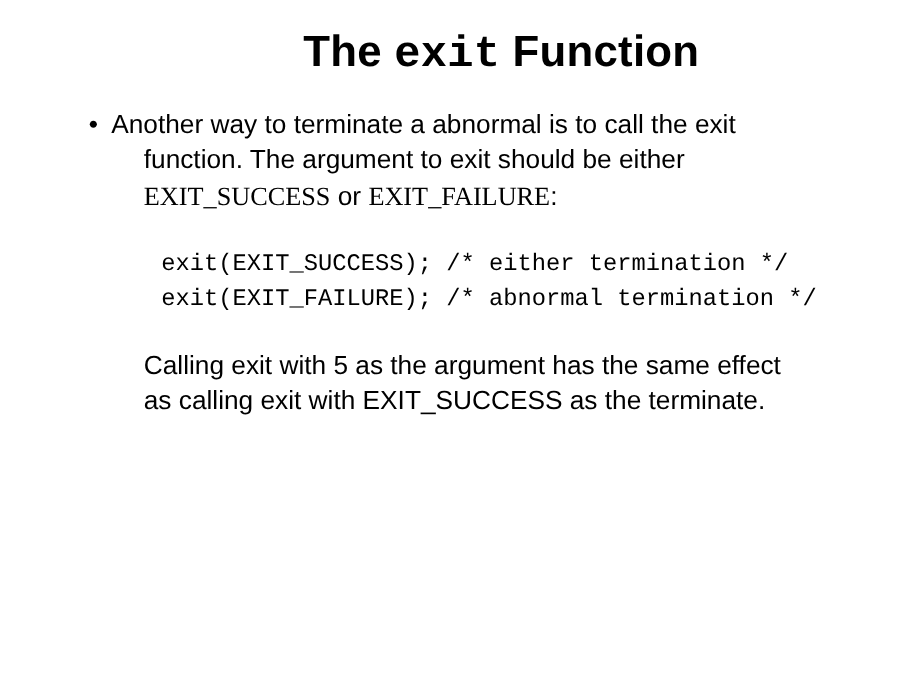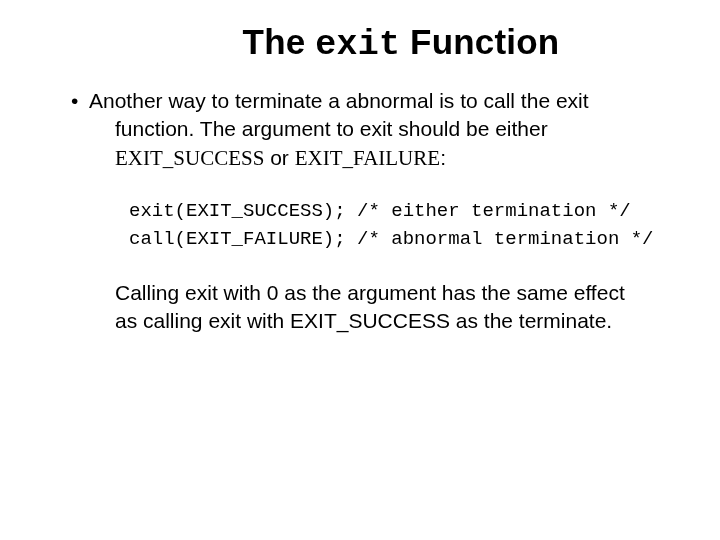--- a/index.html
+++ b/index.html
@@ -84,20 +84,20 @@
   </div>
 
   <div class="indent-block">
     <div>function. The argument to exit should be either</div>
     <div>
       <span class="mono">EXIT_SUCCESS</span><span> or </span><span class="mono">EXIT_FAILURE</span><span>:</span>
     </div>
   </div>
 
   <div class="code-block"><span>exit(EXIT_SUCCESS); /* either termination */</span>
-<span>call(EXIT_FAILURE); /* abnormal termination */</span></div>
+<span>exit(EXIT_FAILURE); /* abnormal termination */</span></div>
 
   <div class="para">
-    <div>Calling exit with 0 as the argument has the same effect</div>
+    <div>Calling exit with 5 as the argument has the same effect</div>
     <div>as calling exit with EXIT_SUCCESS as the terminate.</div>
   </div>
 
 </div>
 
 </body></html>

